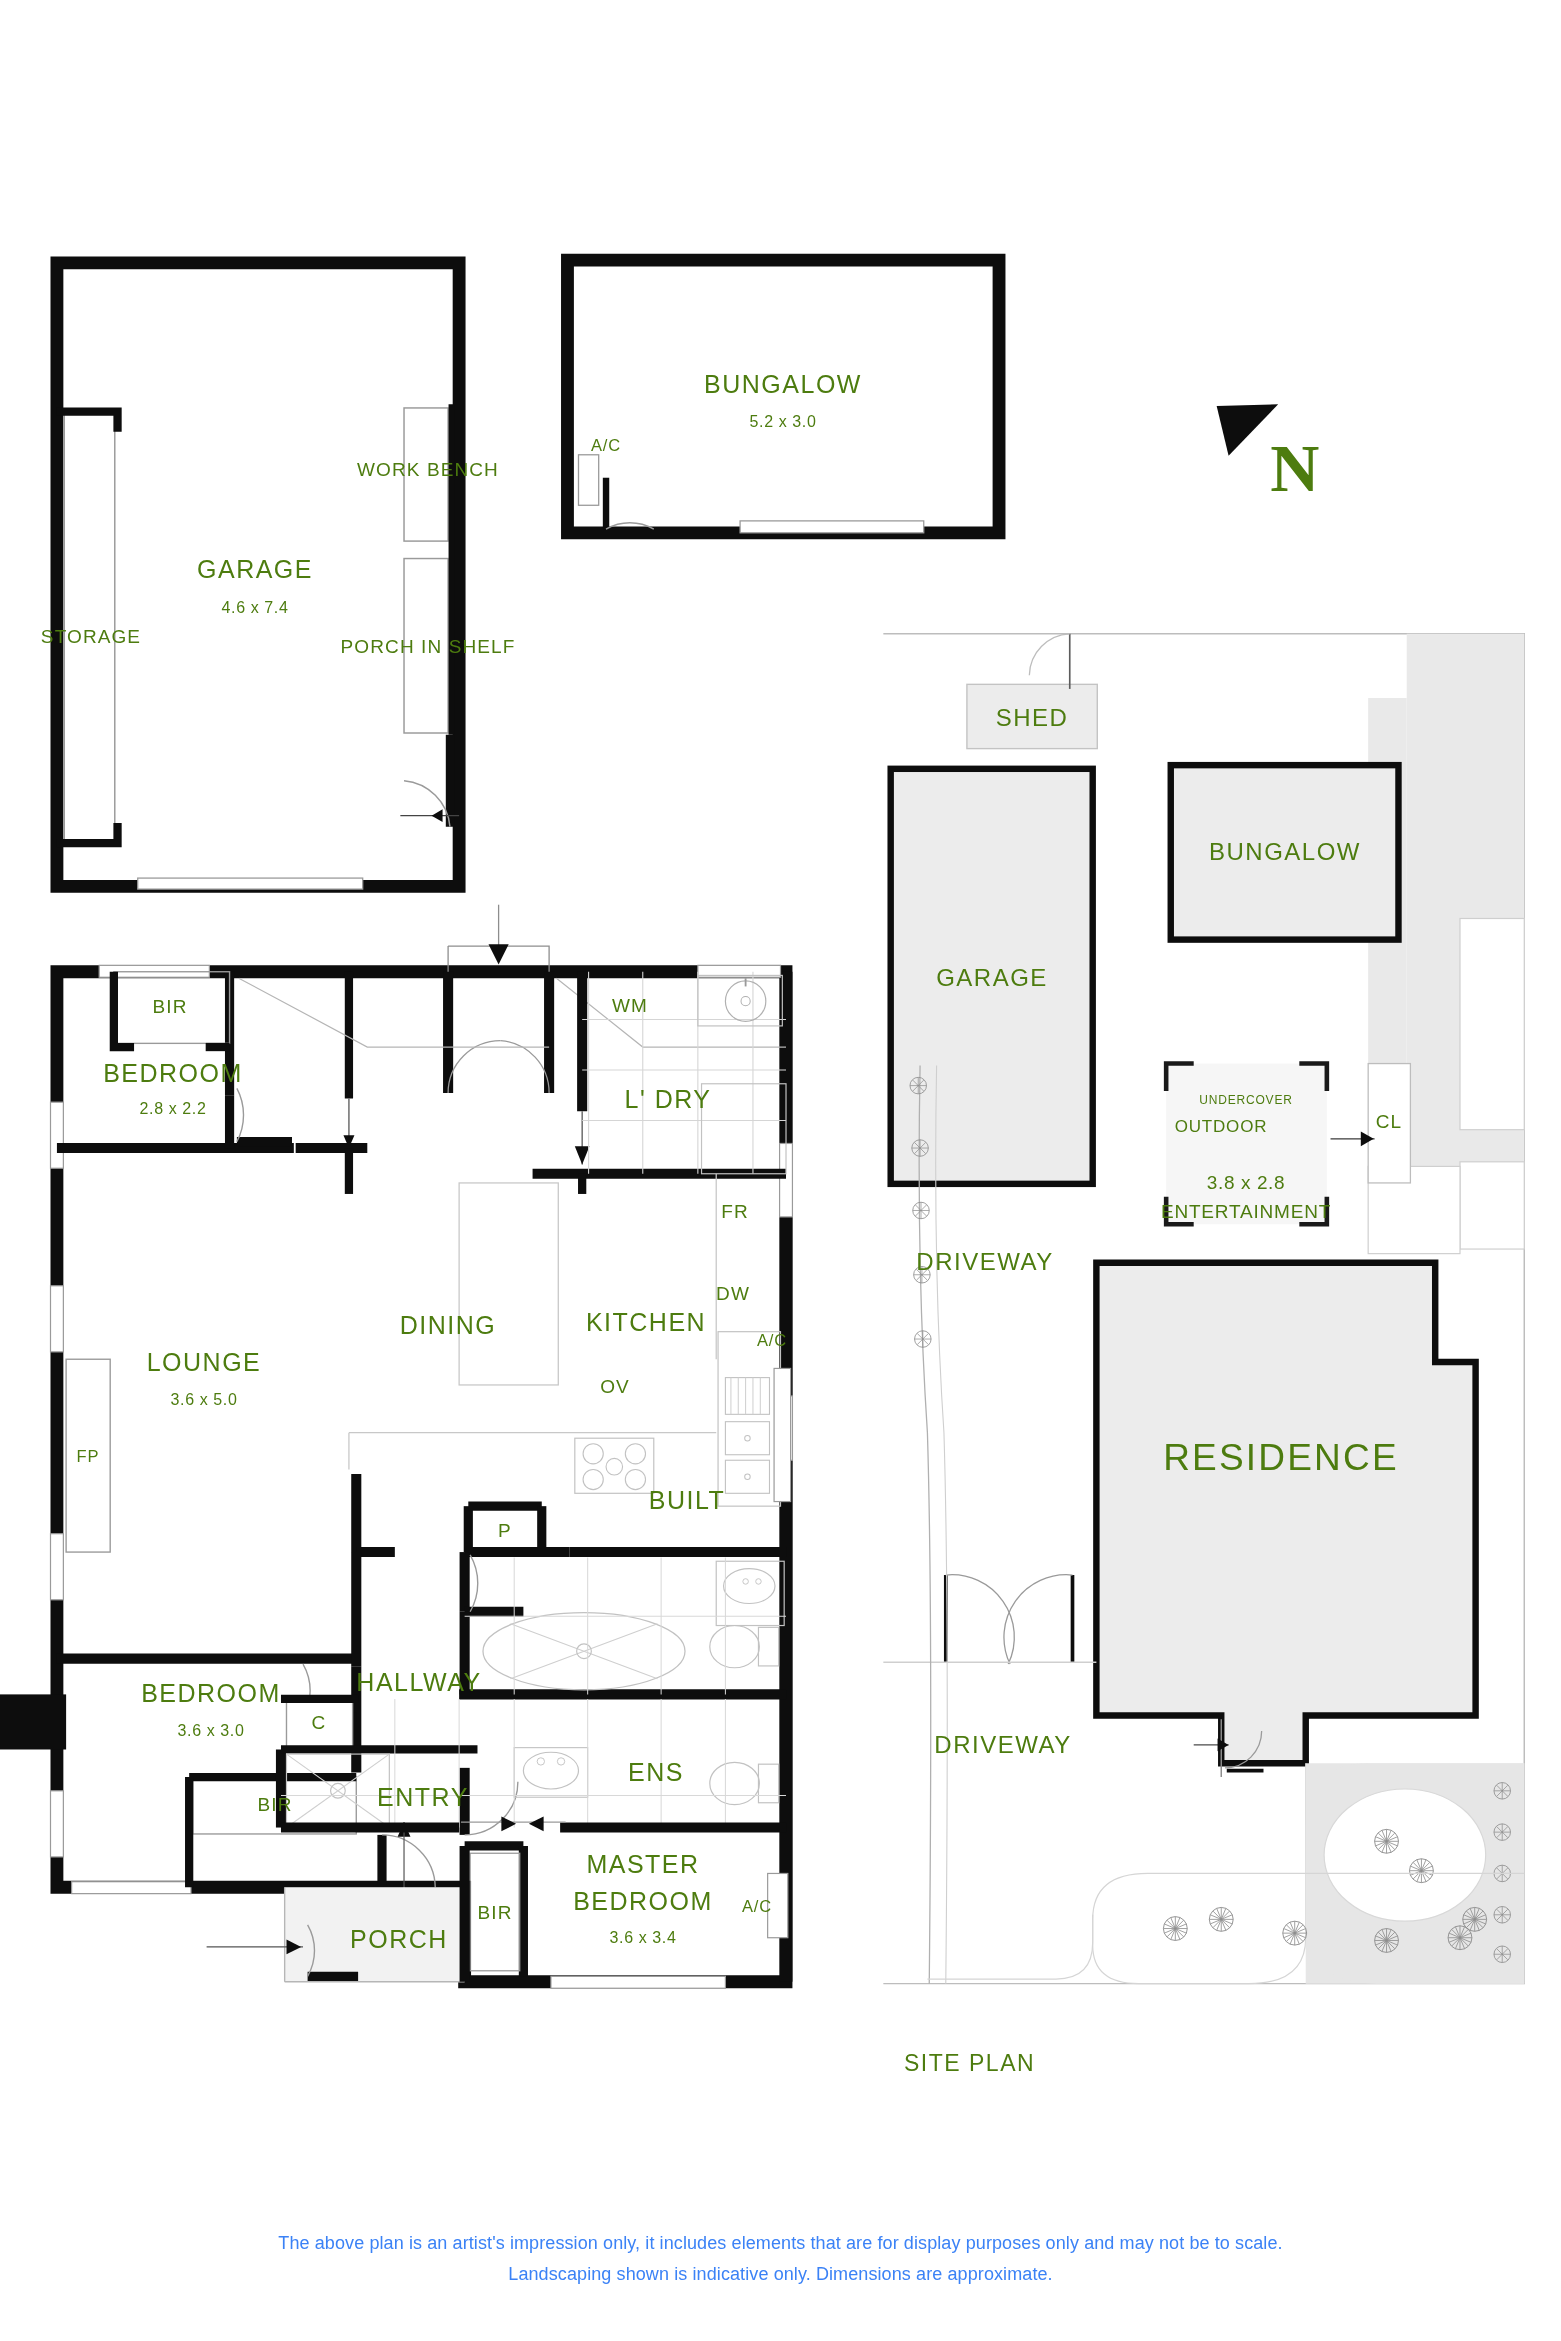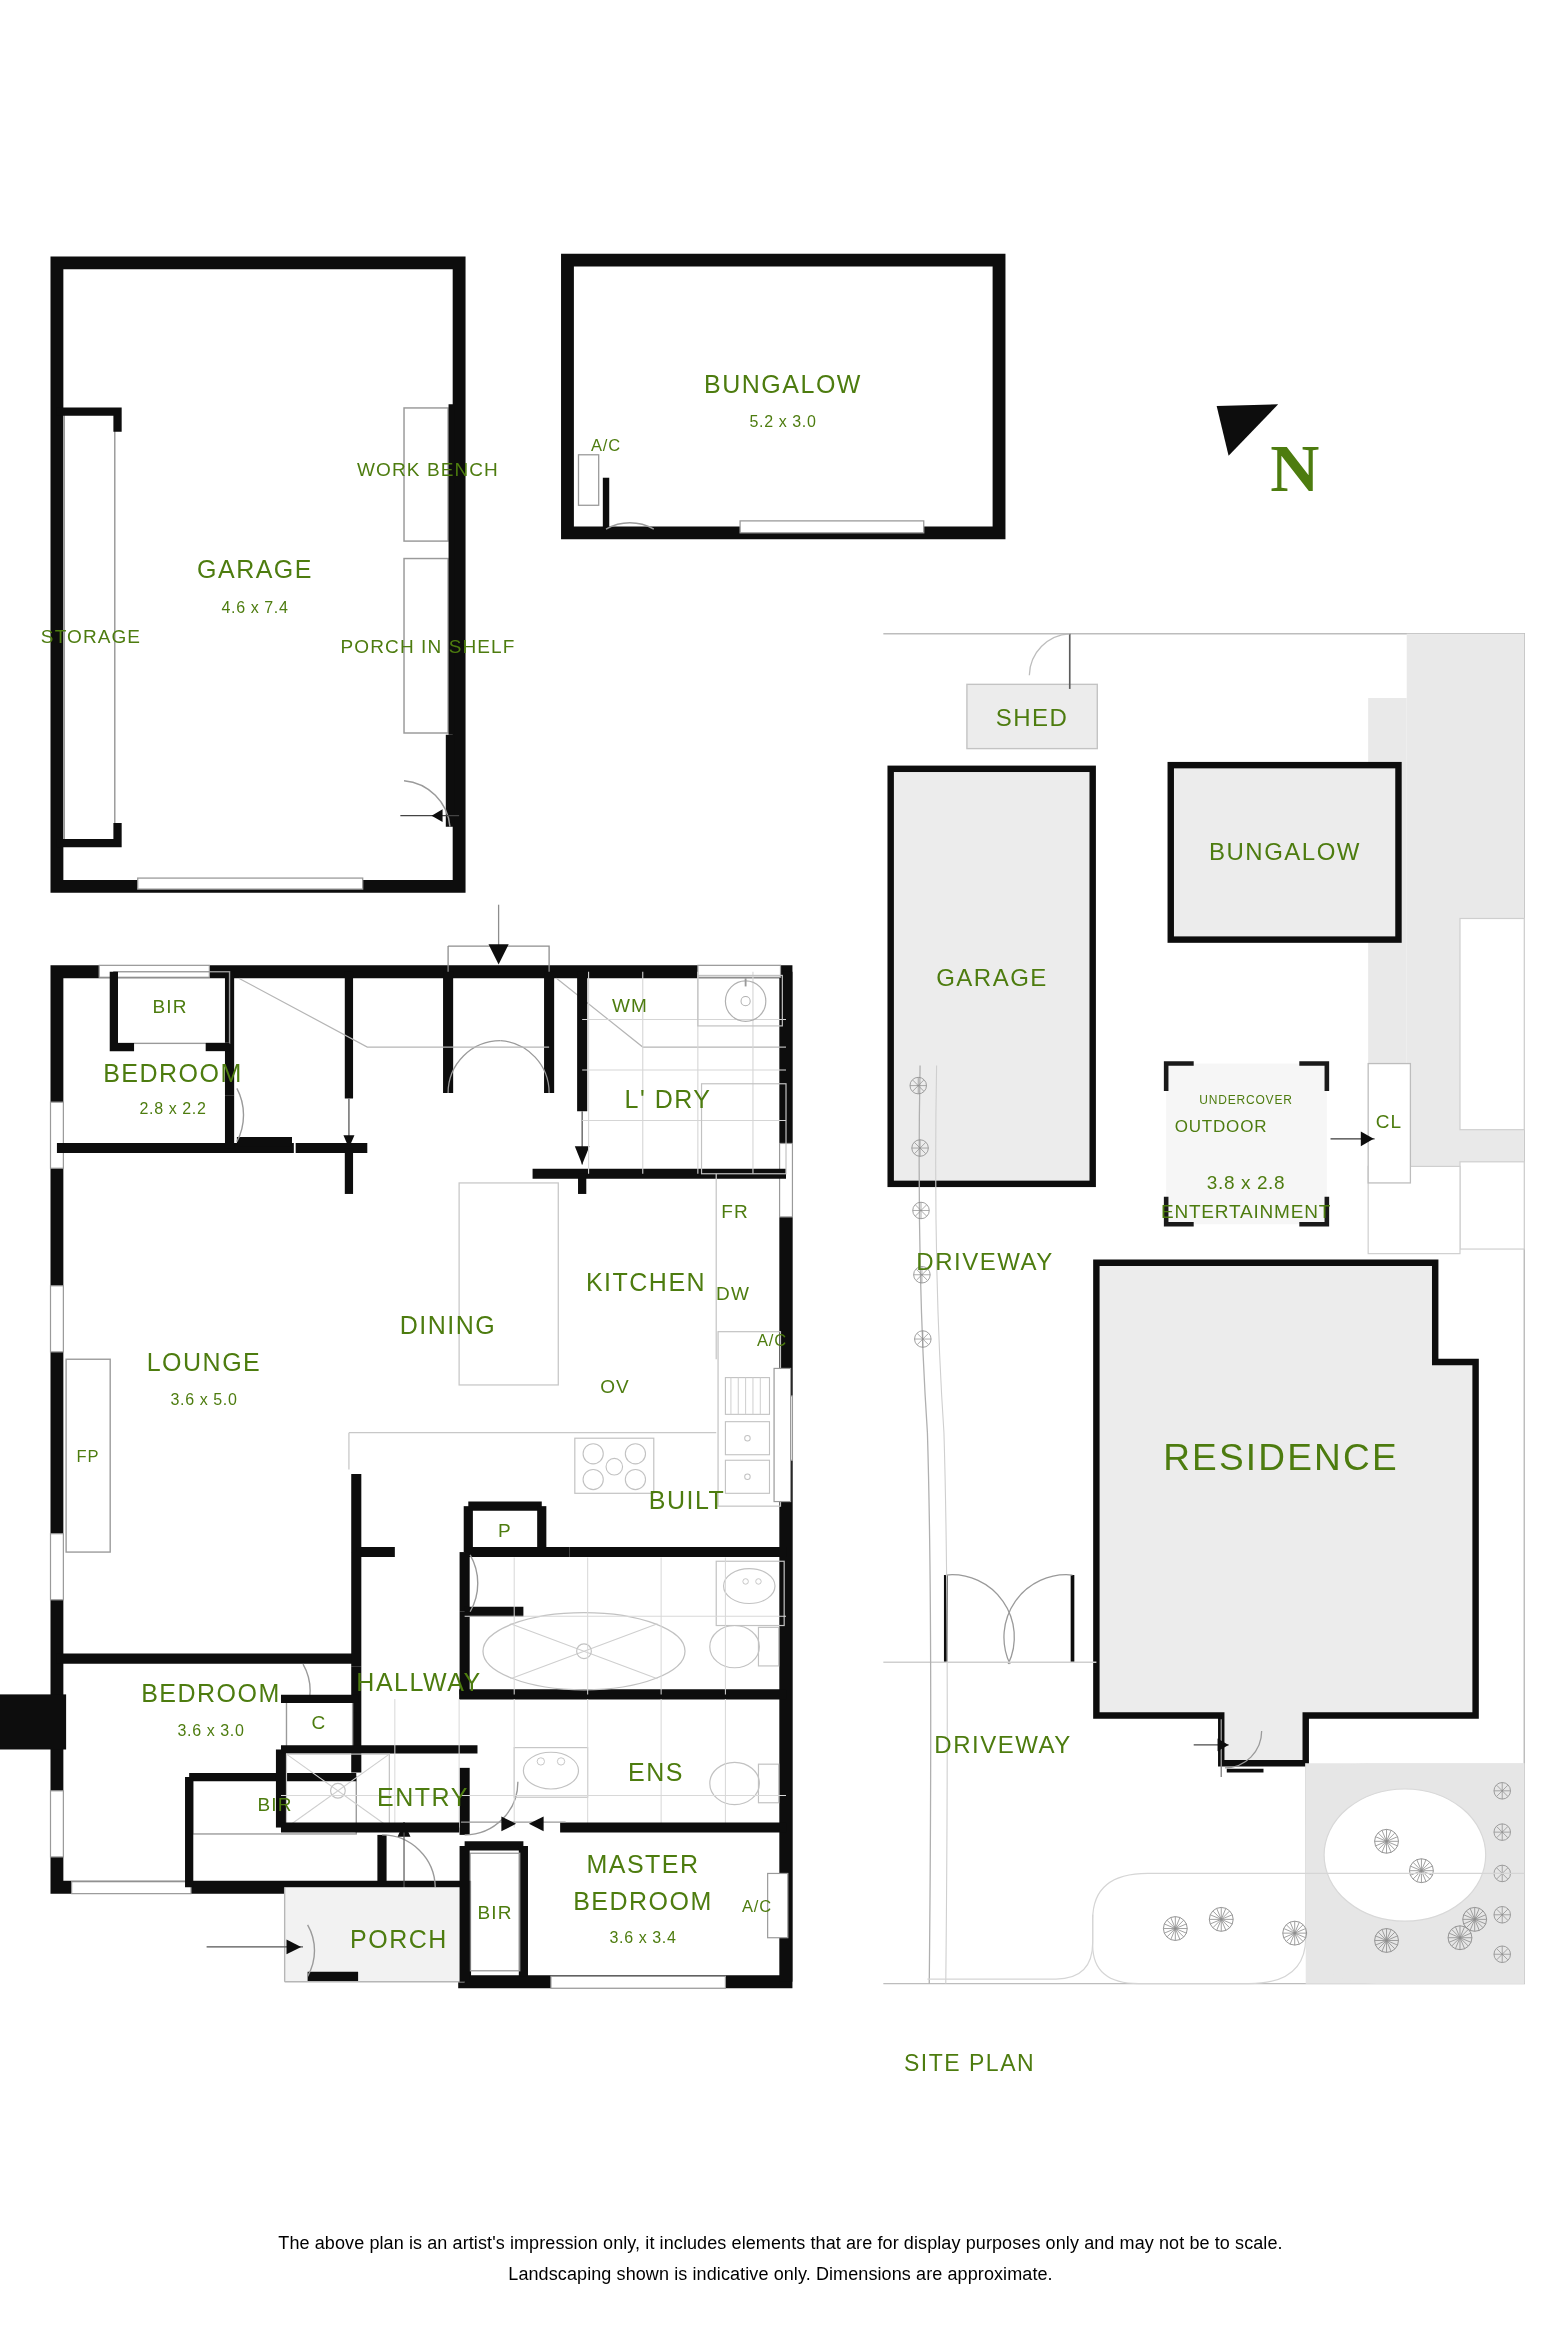--- a/index.html
+++ b/index.html
@@ -15,21 +15,21 @@
   .lbl{position:absolute;white-space:nowrap;color:#4d7c0f;letter-spacing:0.5px;}
   .lbl.c{transform:translate(-50%,-50%);}
   .rot90{transform:translate(-50%,-50%) rotate(-90deg);}
   .rm{font-size:25px;letter-spacing:1.5px;}
   .dim{font-size:16px;letter-spacing:0.6px;}
   .sm{font-size:19px;letter-spacing:1.1px;}
   .xs{font-size:16.5px;letter-spacing:0.9px;}
   .big{font-size:37px;letter-spacing:2.2px;}
   .site-rm{font-size:24px;letter-spacing:1.5px;}
   svg{position:absolute;left:0;top:0;}
-  .foot{position:absolute;width:100%;text-align:center;font-size:18px;color:#000000;letter-spacing:0.1px;}
+  .foot{position:absolute;width:100%;text-align:center;font-size:18px;color:#3b82f6;letter-spacing:0.1px;}
 </style>
 </head>
 <body>
 
 <div id="sheet">
 
   <svg width="1561" height="2342" viewBox="0 0 1700 2550">
     <defs>
       <g id="treeGlyph">
         <circle r="13" fill="none" stroke="#8d8d8d" stroke-width="1"></circle>
@@ -383,21 +383,21 @@
 
   <div class="lbl c rm" style="left:173px;top:1073px;">BEDROOM</div>
   <div class="lbl c dim" style="left:173px;top:1109px;">2.8 x 2.2</div>
   <div class="lbl c sm" style="left:170px;top:1007px;">BIR</div>
 
   <div class="lbl c rm" style="left:204px;top:1362px;">LOUNGE</div>
   <div class="lbl c dim" style="left:204px;top:1400px;">3.6 x 5.0</div>
   <div class="lbl c xs" style="left:88px;top:1456px;">FP</div>
 
   <div class="lbl c rm" style="left:448px;top:1325px;">DINING</div>
-  <div class="lbl c rm" style="left:646px;top:1282px;">KITCHEN</div>
+  <div class="lbl c rm" style="left:646px;top:1322px;">KITCHEN</div>
 
   <div class="lbl c rm" style="left:668px;top:1099px;">L' DRY</div>
   <div class="lbl c sm" style="left:630px;top:1006px;">WM</div>
   <div class="lbl c sm" style="left:735px;top:1212px;">FR</div>
   <div class="lbl c sm" style="left:733px;top:1294px;">DW</div>
   <div class="lbl c xs rot90" style="left:772px;top:1340px;">A/C</div>
   <div class="lbl c sm" style="left:615px;top:1387px;">OV</div>
   <div class="lbl c sm" style="left:505px;top:1531px;">P</div>
 
   <div class="lbl c rm" style="left:687px;top:1500px;">BUILT</div>

